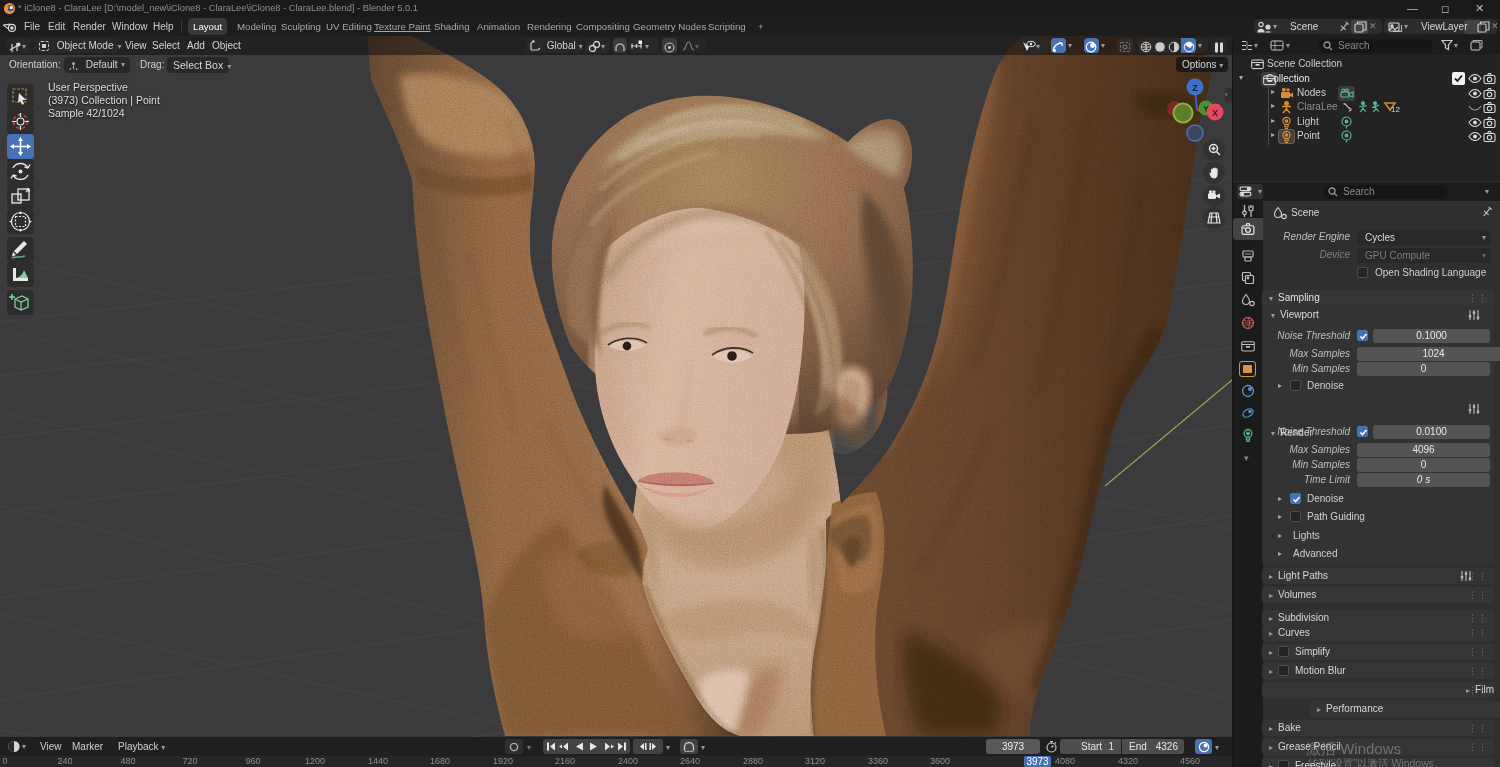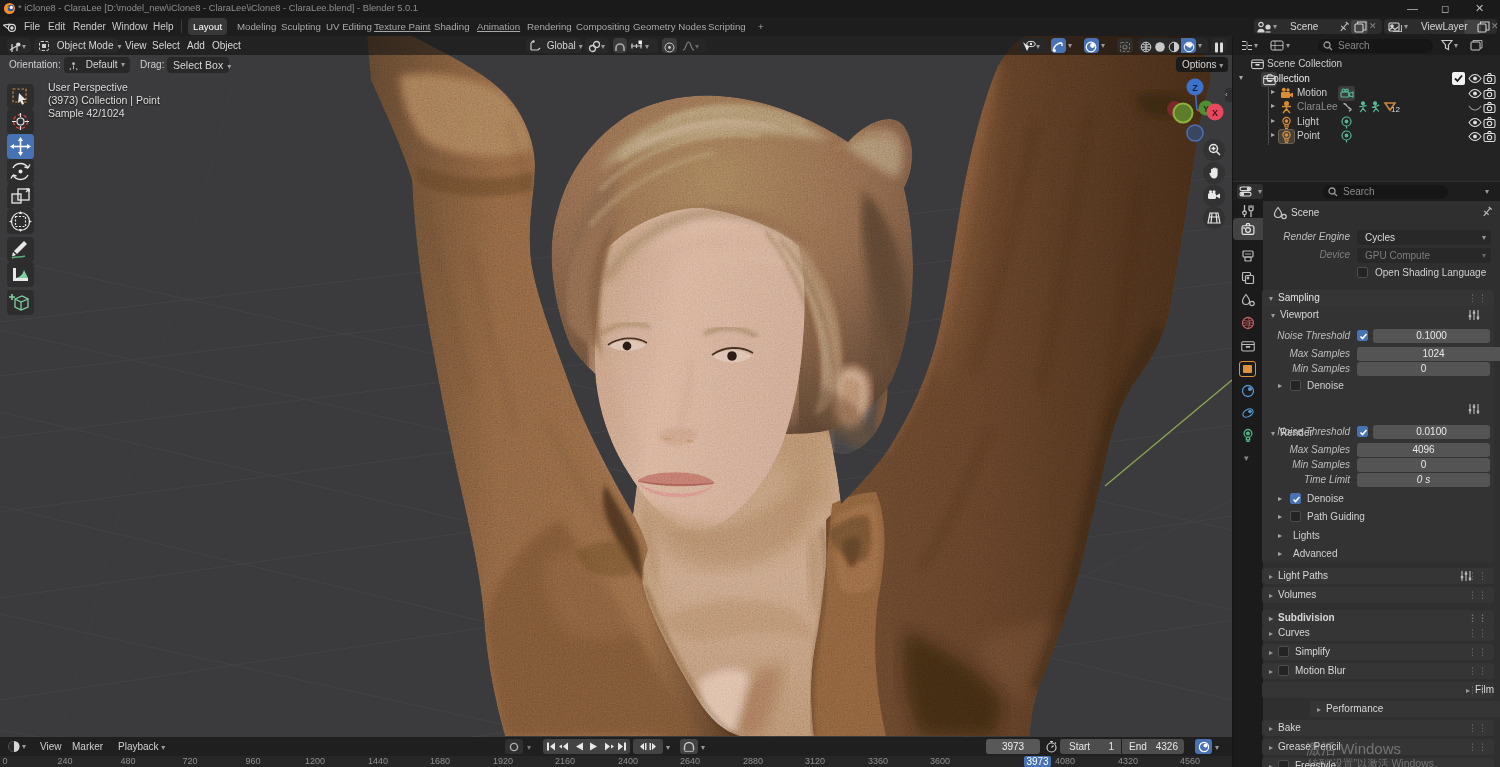--- a/index.html
+++ b/index.html
@@ -79,21 +79,21 @@
   <div class="menuitem" style="left:73px;">Render</div>
   <div class="menuitem" style="left:112px;">Window</div>
   <div class="menuitem" style="left:153px;">Help</div>
   <div style="position:absolute;left:181px;top:3px;width:1px;height:13px;background:#3a3a3a;"></div>
   <div class="wstab active" style="left:188px;">Layout</div>
   <div class="wstab" style="left:232px;">Modeling</div>
   <div class="wstab" style="left:276px;">Sculpting</div>
   <div class="wstab" style="left:321px;">UV Editing</div>
   <div class="wstab" style="left:369px;text-decoration:underline;">Texture Paint</div>
   <div class="wstab" style="left:429px;">Shading</div>
-  <div class="wstab" style="left:472px;text-decoration:underline;">Animation</div>
+  <div class="wstab" style="left:472px;">Animation</div>
   <div class="wstab" style="left:522px;">Rendering</div>
   <div class="wstab" style="left:571px;">Compositing</div>
   <div class="wstab" style="left:628px;">Geometry Nodes</div>
   <div class="wstab" style="left:703px;">Scripting</div>
   <div class="wstab" style="left:753px;">+</div>
   <div class="abs" style="left:1254px;top:2px;width:128px;height:15px;background:#2c2c2c;border-radius:4px;"></div>
   <div class="abs" style="left:1351px;top:2.5px;width:17px;height:14px;background:#424242;border-radius:3px;"></div>
   <div class="abs" style="left:1384px;top:2px;width:113px;height:15px;background:#2c2c2c;border-radius:4px;"></div>
   <div class="abs" style="left:1464px;top:2.5px;width:17px;height:14px;background:#424242;border-radius:3px;"></div>
   <svg class="abs" style="left:1257px;top:4px" width="15" height="12" viewBox="0 0 15 12" fill="none" stroke="#d5d5d5" stroke-width="1.2">
@@ -616,21 +616,21 @@
         </svg></div>
     <div class="vline abs" style="left:35px;top:51px;width:1px;height:58px;background:#4a4a4a;"></div>
 
     <div class="abs" style="left:38px;top:51px;color:#aaa;font-size:8px;">▸</div>
     <div class="abs" style="left:47px;top:51px;"><svg width="14" height="13" viewBox="0 0 14 13" fill="#d98d34">
           <rect x="1" y="5" width="9" height="6" rx="1"></rect>
           <circle cx="3.8" cy="2.8" r="2"></circle>
           <circle cx="8" cy="2.9" r="1.7"></circle>
           <path d="M10,7 L13,5.5 L13,10.5 L10,9 Z"></path>
         </svg></div>
-    <div class="abs" style="left:64px;top:51px;color:#cfcfcf;">Motion</div>
+    <div class="abs" style="left:64px;top:51px;color:#cfcfcf;">Nodes</div>
     <div class="abs" style="left:105px;top:50px;width:17px;height:15px;background:#3c3c3c;border-radius:3px;"></div>
     <div class="abs" style="left:107px;top:52px;"><svg width="14" height="12" viewBox="0 0 14 12" fill="none" stroke="#57b898" stroke-width="1.2">
           <rect x="1" y="4" width="8" height="5" rx="1"></rect>
           <circle cx="3.5" cy="2.5" r="1.5"></circle>
           <circle cx="7" cy="2.5" r="1.3"></circle>
           <path d="M9,5.5 L13,4 L13,9 L9,7.5 Z"></path>
         </svg></div>
 
     <div class="abs" style="left:38px;top:65px;color:#aaa;font-size:8px;">▸</div>
     <div class="abs" style="left:47px;top:65px;"><svg width="13" height="13" viewBox="0 0 13 13" fill="none" stroke="#d98d34" stroke-width="1.4">
@@ -856,21 +856,21 @@
     <div class="abs" style="left:45px;top:367px;color:#aaa;font-size:8px;">▸</div>
     <div class="abs" style="left:60px;top:366px;color:#d0d0d0;">Advanced</div>
 
     <div class="phdr" style="top:386px;"><span class="chev" style="margin:0 5px 0 7px;font-size:8px;">▸</span>Light Paths<span style="position:absolute;right:22px;top:2px;"><svg width="12" height="12" viewBox="0 0 12 12" stroke="#bbb" fill="none" stroke-width="1.1">
             <path d="M2,1 L2,11 M6,1 L6,11 M10,1 L10,11"></path>
             <rect x="0.8" y="6" width="2.4" height="2.4" fill="#bbb" stroke="none"></rect>
             <rect x="4.8" y="2.5" width="2.4" height="2.4" fill="#bbb" stroke="none"></rect>
             <rect x="8.8" y="7.5" width="2.4" height="2.4" fill="#bbb" stroke="none"></rect>
           </svg></span><span style="position:absolute;right:6px;color:#777;letter-spacing:1px;font-size:9px;">⋮⋮</span></div>
     <div class="phdr" style="top:405px;"><span class="chev" style="margin:0 5px 0 7px;font-size:8px;">▸</span>Volumes<span style="position:absolute;right:6px;color:#777;letter-spacing:1px;font-size:9px;">⋮⋮</span></div>
-    <div class="phdr" style="top:428px;font-weight:bold;"><span class="chev" style="margin:0 5px 0 7px;font-size:8px;">▸</span>Subdivision<span style="position:absolute;right:6px;color:#777;letter-spacing:1px;font-size:9px;">⋮⋮</span></div>
+    <div class="phdr" style="top:428px;"><span class="chev" style="margin:0 5px 0 7px;font-size:8px;">▸</span>Subdivision<span style="position:absolute;right:6px;color:#777;letter-spacing:1px;font-size:9px;">⋮⋮</span></div>
     <div class="phdr" style="top:443px;"><span class="chev" style="margin:0 5px 0 7px;font-size:8px;">▸</span>Curves<span style="position:absolute;right:6px;color:#777;letter-spacing:1px;font-size:9px;">⋮⋮</span></div>
     <div class="phdr" style="top:462px;"><span class="chev" style="margin:0 5px 0 7px;font-size:8px;">▸</span><span class="chk" style="position:static;display:inline-block;vertical-align:-2px;margin-right:6px;"></span>Simplify<span style="position:absolute;right:6px;color:#777;letter-spacing:1px;font-size:9px;">⋮⋮</span></div>
     <div class="phdr" style="top:481px;"><span class="chev" style="margin:0 5px 0 7px;font-size:8px;">▸</span><span class="chk" style="position:static;display:inline-block;vertical-align:-2px;margin-right:6px;"></span>Motion Blur<span style="position:absolute;right:6px;color:#777;letter-spacing:1px;font-size:9px;">⋮⋮</span></div>
     <div class="phdr" style="top:500px;text-align:right;"><span class="chev" style="margin:0 5px 0 7px;font-size:8px;">▸</span>Film<span style="position:absolute;right:6px;color:#777;letter-spacing:1px;font-size:9px;">⋮⋮</span></div>
     <div class="phdr" style="top:519px;margin-left:48px;"><span class="chev" style="margin:0 5px 0 7px;font-size:8px;">▸</span>Performance<span style="position:absolute;right:22px;top:2px;"><svg width="12" height="12" viewBox="0 0 12 12" stroke="#bbb" fill="none" stroke-width="1.1">
             <path d="M2,1 L2,11 M6,1 L6,11 M10,1 L10,11"></path>
             <rect x="0.8" y="6" width="2.4" height="2.4" fill="#bbb" stroke="none"></rect>
             <rect x="4.8" y="2.5" width="2.4" height="2.4" fill="#bbb" stroke="none"></rect>
             <rect x="8.8" y="7.5" width="2.4" height="2.4" fill="#bbb" stroke="none"></rect>
           </svg></span><span style="position:absolute;right:6px;color:#777;letter-spacing:1px;font-size:9px;">⋮⋮</span></div>
@@ -911,21 +911,21 @@
   <div class="abs" style="left:680px;top:2px;width:18px;height:15px;background:#434343;border-radius:3px;"><svg style="margin:2px 0 0 3px" width="12" height="11" viewBox="0 0 12 11" fill="none" stroke="#c8c8c8" stroke-width="1.4">
         <path d="M1.5,9.5 L1.5,6 A4.5,4.5 0 0 1 10.5,6 L10.5,9.5"></path>
         <path d="M1.5,10.5 L10.5,10.5" opacity="0.7"></path>
       </svg></div>
   <span class="abs" style="left:701px;top:6px;color:#999;font-size:8px;">▾</span>
   <div class="abs" style="left:986px;top:2px;width:54px;height:15px;background:#585858;border-radius:3px;color:#f0f0f0;text-align:center;line-height:15px;">3973</div>
   <svg class="abs" style="left:1045px;top:3px" width="13" height="13" viewBox="0 0 13 13" fill="none" stroke="#c8c8c8" stroke-width="1.2">
       <circle cx="6.5" cy="7.5" r="4.5"></circle>
       <path d="M6.5,7.5 L8.5,5.5 M5,1.5 L8,1.5 M6.5,1.5 L6.5,3 M10,3.5 L11,2.5"></path>
     </svg>
-  <div class="abs" style="left:1060px;top:2px;width:61px;height:15px;background:#4d4d4d;border-radius:3px 0 0 3px;color:#e6e6e6;line-height:15px;"><span style="margin-left:9px;">Start</span><span style="position:absolute;right:7px;">1</span></div>
+  <div class="abs" style="left:1060px;top:2px;width:61px;height:15px;background:#4d4d4d;border-radius:3px 0 0 3px;color:#e6e6e6;line-height:15px;padding-left:12px;"><span style="margin-left:9px;">Start</span><span style="position:absolute;right:7px;">1</span></div>
   <div class="abs" style="left:1122px;top:2px;width:62px;height:15px;background:#4d4d4d;border-radius:0 3px 3px 0;color:#e6e6e6;line-height:15px;"><span style="margin-left:7px;">End</span><span style="position:absolute;right:6px;">4326</span></div>
   <div class="abs" style="left:1195px;top:2px;width:17px;height:15px;background:#4772b3;border-radius:3px;"><svg style="margin:2px 0 0 2.5px" width="12" height="12" viewBox="0 0 12 12" fill="none" stroke="#fff" stroke-width="1.2">
         <circle cx="6" cy="6" r="4.6"></circle>
         <circle cx="7.5" cy="4.5" r="2" fill="#fff" stroke="none"></circle>
       </svg></div>
   <span class="abs" style="left:1215px;top:6px;color:#999;font-size:8px;">▾</span>
   <div id="truler">
     <span class="tnum" style="left:5px;">0</span>
     <span class="tnum" style="left:65px;">240</span>
     <span class="tnum" style="left:128px;">480</span>

